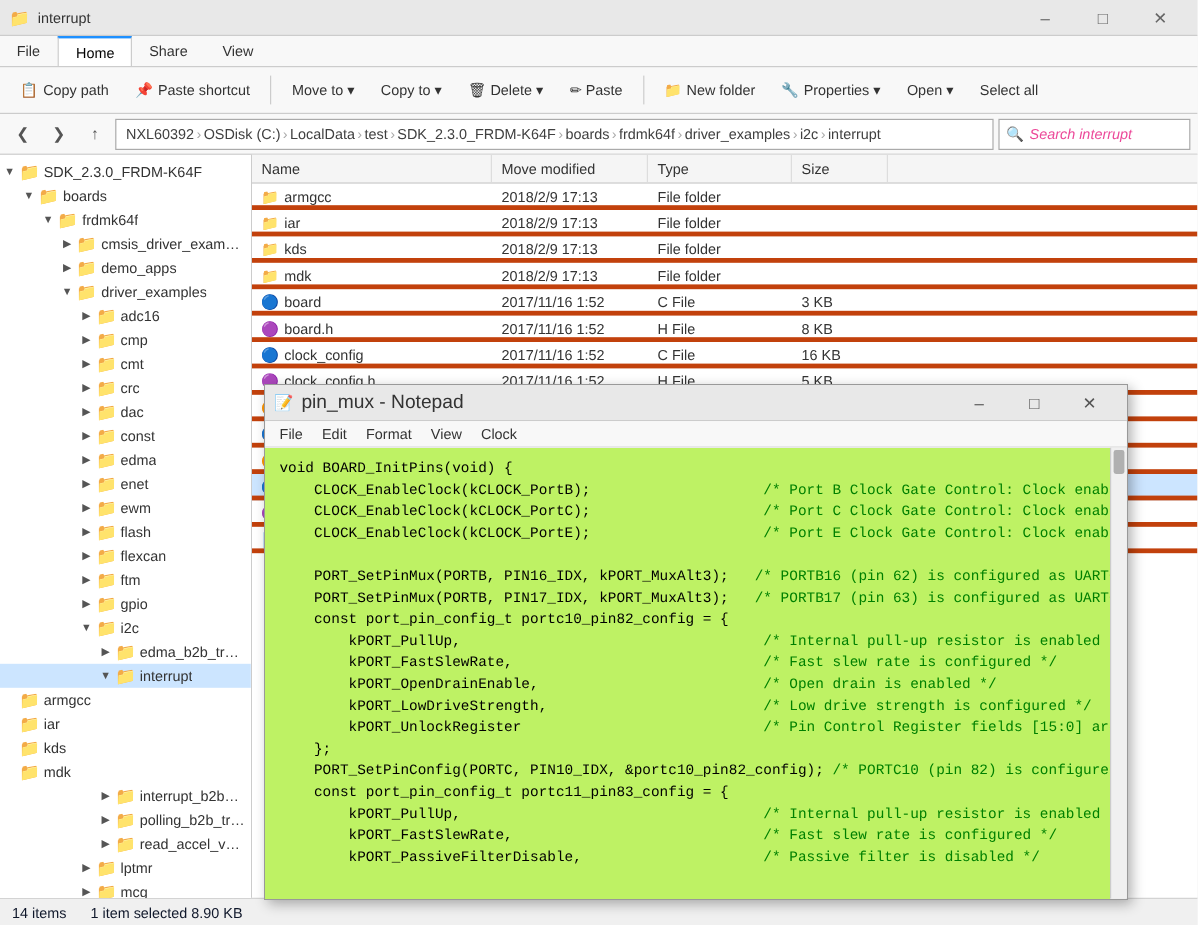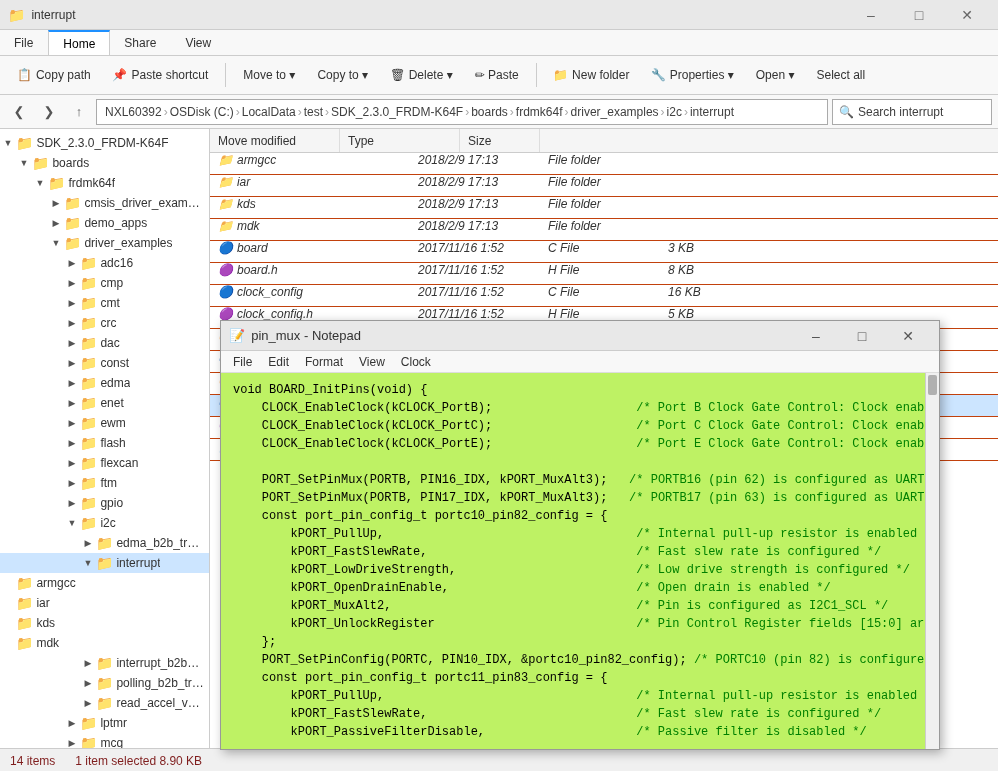--- a/index.html
+++ b/index.html
@@ -165,25 +165,24 @@
       display: flex; align-items: center;
       cursor: pointer;
     }
     .col-name { width: 200px; }
     .col-date { width: 130px; }
     .col-type { width: 120px; }
     .col-size { width: 80px; }
 
     .file-row {
       display: flex;
-      align-items: flex-start;
+      align-items: flex-end;
       height: 22px;
-      border-bottom: 1px solid #c2410c;
+      border-bottom: 4px solid #c2410c;
       cursor: pointer;
-      font-style: italic;
     }
     .file-row.selected { background: #cce5ff; }
     .file-cell {
       padding: 0 8px;
       font-size: 12px;
       color: #333;
       white-space: nowrap;
       overflow: hidden;
       text-overflow: ellipsis;
     }
@@ -191,21 +190,21 @@
 
     
     .status-bar {
       background: #f0f0f0;
       height: 24px;
       border-top: 1px solid #ccc;
       display: flex;
       align-items: center;
       padding: 0 10px;
       font-size: 12px;
-      color: #7f1d1d;
+      color: #0f172a;
       gap: 20px;
     }
 
     
     .notepad-window {
       position: absolute;
       top: 320px;
       left: 220px;
       width: 720px;
       height: 430px;
@@ -218,21 +217,21 @@
     }
     .np-title-bar {
       background: #e8e8e8;
       height: 30px;
       display: flex; align-items: center;
       padding: 0 8px;
       border-bottom: 1px solid #ccc;
       user-select: none;
     }
     .np-title-icon { margin-right: 6px; font-size: 13px; }
-    .np-title { flex: 1; font-size: 13px; color: #333; }
+    .np-title { flex: 1; font-size: 16px; color: #333; }
     .np-controls { display: flex; }
     .np-btn {
       width: 46px; height: 30px;
       display: flex; align-items: center; justify-content: center;
       font-size: 14px; cursor: pointer; border: none; background: transparent; color: #555;
     }
     .np-menu-bar {
       display: flex;
       height: 22px;
       border-bottom: 1px solid #ddd;
@@ -322,21 +321,21 @@
     <span class="path-part">frdmk64f</span>
     <span class="path-sep">›</span>
     <span class="path-part">driver_examples</span>
     <span class="path-sep">›</span>
     <span class="path-part">i2c</span>
     <span class="path-sep">›</span>
     <span class="path-part">interrupt</span>
   </div>
   <div class="search-box">
     <span style="color:#aaa;">🔍</span>
-    <span style="color:#404040;font-size:12px;">Search interrupt</span>
+    <span style="color:#ec4899;font-size:12px;font-style:italic;">Search interrupt</span>
   </div>
 </div>
 
 <div class="main-layout">
 
   <div class="sidebar">
 
     <div class="tree-item indent-0">
       <span class="tree-toggle">▼</span>
       <span class="tree-icon folder-icon">📁</span>
@@ -498,20 +497,21 @@
     <div class="tree-item indent-4">
       <span class="tree-toggle">▶</span>
       <span class="tree-icon folder-icon">📁</span>
       <span class="tree-label">mcg</span>
     </div>
 
   </div>
 
   <div class="file-list">
     <div class="file-list-header">
+      <div class="col-header col-name">Name</div>
       <div class="col-header col-date">Move modified</div>
       <div class="col-header col-type">Type</div>
       <div class="col-header col-size">Size</div>
     </div>
 
     <div id="file-rows">
         <div class="file-row">
     <div class="file-cell col-name">
       <span style="color:#dcb76a; margin-right:4px;">📁</span>armgcc
     </div>
@@ -659,23 +659,22 @@
     <div class="code-line">void BOARD_InitPins(void) {</div>
         <div class="code-line">    CLOCK_EnableClock(kCLOCK_PortB);                    <span style="color:#008000">/* Port B Clock Gate Control: Clock enabled */</span></div>
         <div class="code-line">    CLOCK_EnableClock(kCLOCK_PortC);                    <span style="color:#008000">/* Port C Clock Gate Control: Clock enabled */</span></div>
         <div class="code-line">    CLOCK_EnableClock(kCLOCK_PortE);                    <span style="color:#008000">/* Port E Clock Gate Control: Clock enabled */</span></div>
         <div class="code-line">&nbsp;</div>
         <div class="code-line">    PORT_SetPinMux(PORTB, PIN16_IDX, kPORT_MuxAlt3);   <span style="color:#008000">/* PORTB16 (pin 62) is configured as UART0_RX */</span></div>
         <div class="code-line">    PORT_SetPinMux(PORTB, PIN17_IDX, kPORT_MuxAlt3);   <span style="color:#008000">/* PORTB17 (pin 63) is configured as UART0_TX */</span></div>
         <div class="code-line">    const port_pin_config_t portc10_pin82_config = {</div>
         <div class="code-line">        kPORT_PullUp,                                   <span style="color:#008000">/* Internal pull-up resistor is enabled */</span></div>
         <div class="code-line">        kPORT_FastSlewRate,                             <span style="color:#008000">/* Fast slew rate is configured */</span></div>
+        <div class="code-line">        kPORT_OpenDrainEnable,                          <span style="color:#008000">/* Open drain is enabled */</span></div>
         <div class="code-line">        kPORT_LowDriveStrength,                         <span style="color:#008000">/* Low drive strength is configured */</span></div>
-        <div class="code-line">        kPORT_OpenDrainEnable,                          <span style="color:#008000">/* Open drain is enabled */</span></div>
-        <div class="code-line">        kPORT_MuxAlt2,                                  <span style="color:#008000">/* Pin is configured as I2C1_SCL */</span></div>
         <div class="code-line">        kPORT_UnlockRegister                            <span style="color:#008000">/* Pin Control Register fields [15:0] are not locked */</span></div>
         <div class="code-line">    };</div>
         <div class="code-line">    PORT_SetPinConfig(PORTC, PIN10_IDX, &amp;portc10_pin82_config); <span style="color:#008000">/* PORTC10 (pin 82) is configured as I2C1_SCL */</span></div>
         <div class="code-line">    const port_pin_config_t portc11_pin83_config = {</div>
         <div class="code-line">        kPORT_PullUp,                                   <span style="color:#008000">/* Internal pull-up resistor is enabled */</span></div>
         <div class="code-line">        kPORT_FastSlewRate,                             <span style="color:#008000">/* Fast slew rate is configured */</span></div>
         <div class="code-line">        kPORT_PassiveFilterDisable,                     <span style="color:#008000">/* Passive filter is disabled */</span></div>
       </div>
     <div class="np-scrollbar">
       <div style="height:20px; background:#b0b0b0; margin:2px; border-radius:2px;"></div>

